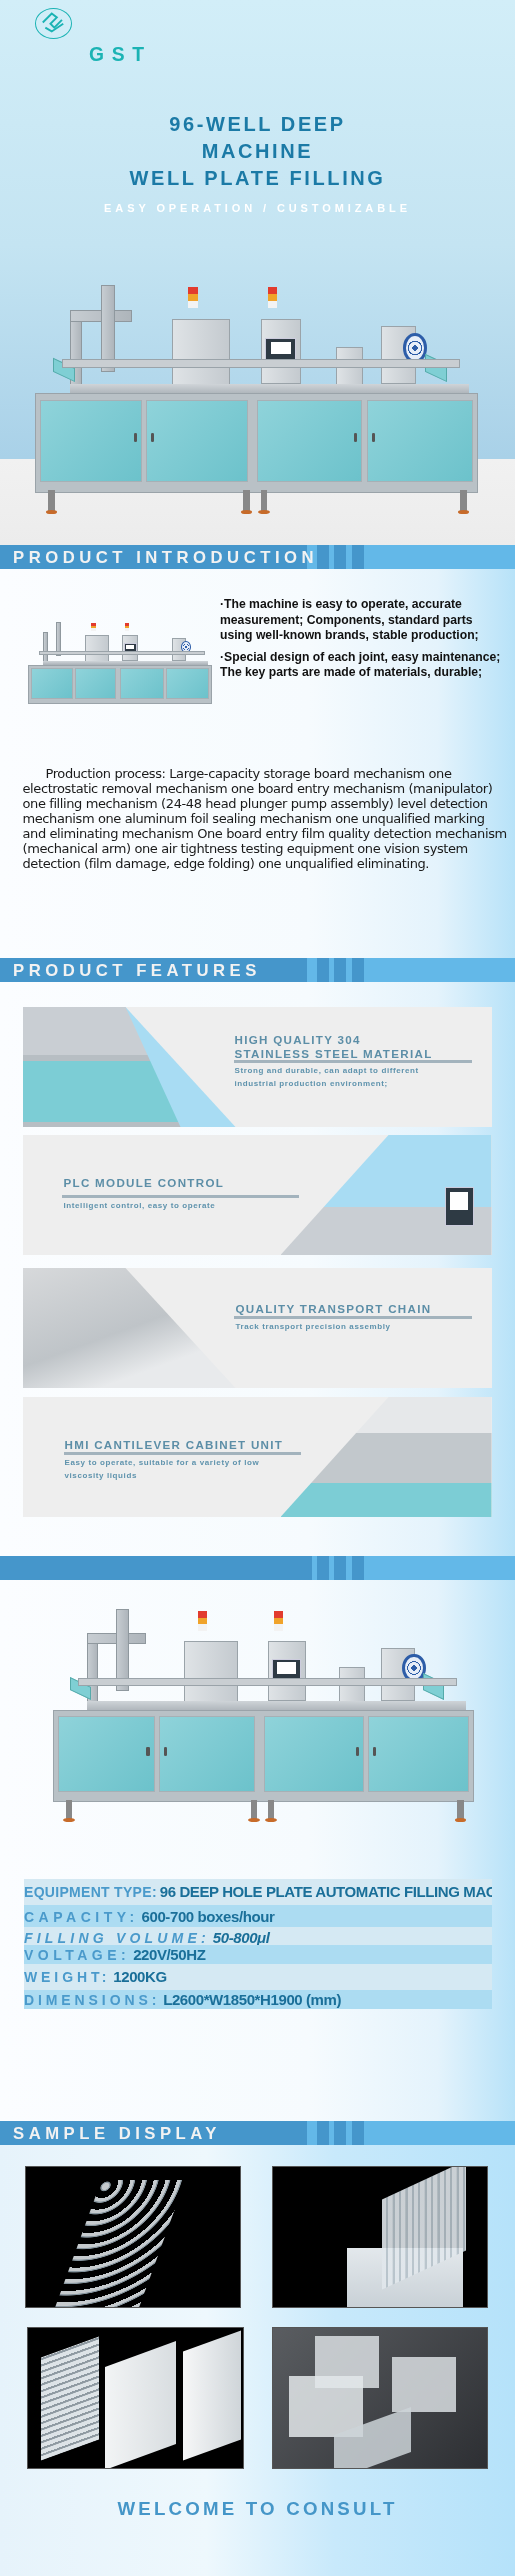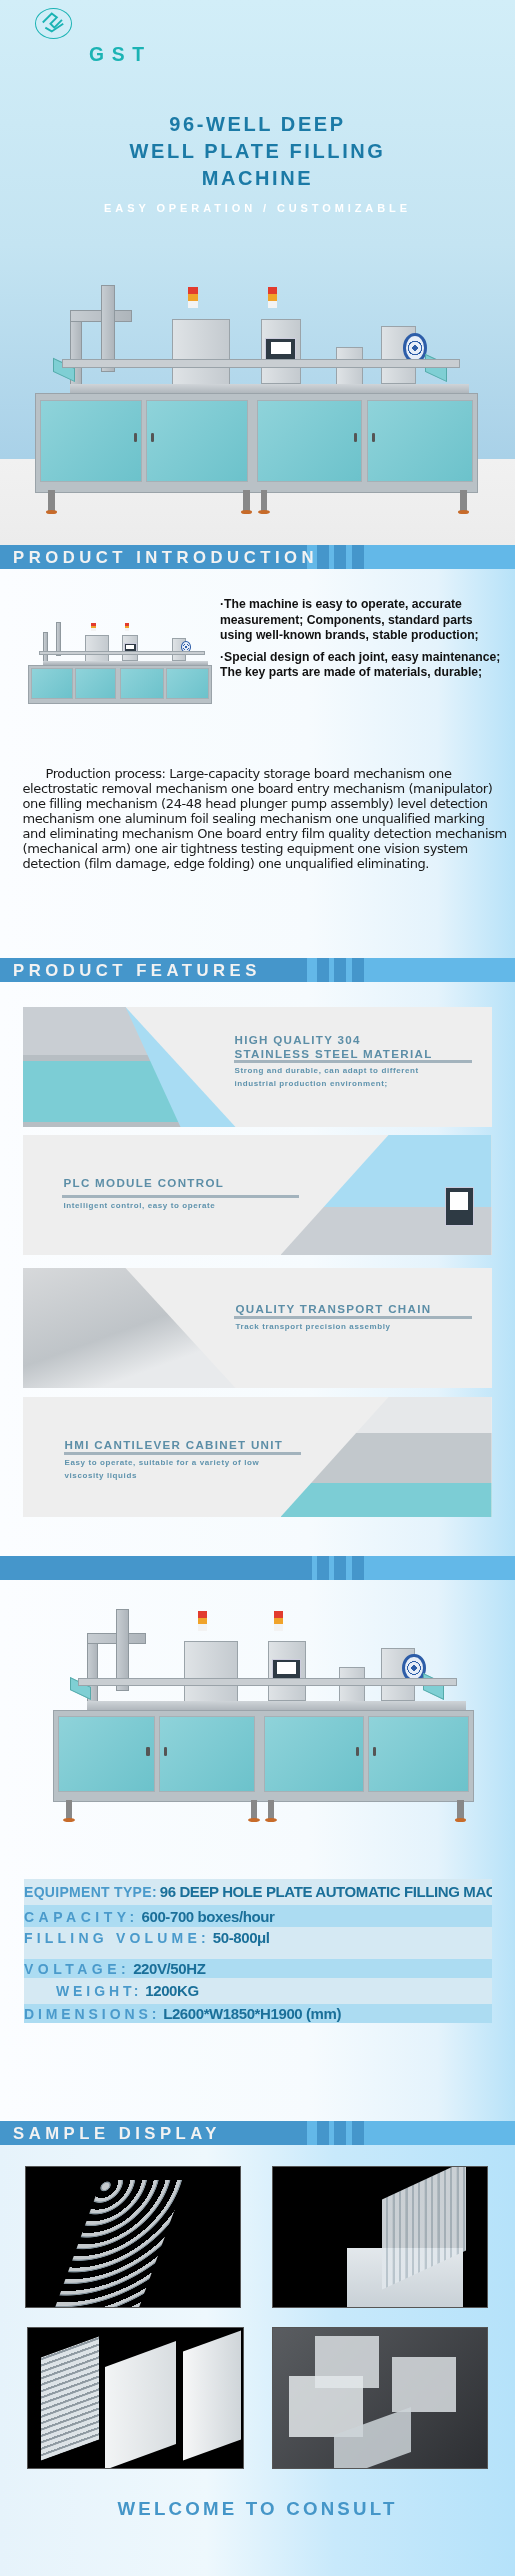--- a/index.html
+++ b/index.html
@@ -76,22 +76,22 @@
   <div class="logo-ring">
     <svg width="26" height="23" viewBox="0 0 40 36">
       <path d="M4 18 L18 4 L26 10 L16 20 L22 26 L34 14" fill="none" stroke="#1bb3b4" stroke-width="3"></path>
       <path d="M8 26 L18 32 L36 20" fill="none" stroke="#1bb3b4" stroke-width="3"></path>
     </svg>
   </div>
   <div class="logo-text">GST</div>
 
   <div class="hero-title">
     <div>96-WELL DEEP</div>
+    <div>MACHINE</div>
     <div>WELL PLATE FILLING</div>
-    <div>MACHINE</div>
   </div>
   <div class="hero-sub">EASY OPERATION / CUSTOMIZABLE</div>
 
   <div class="machine" style="left:35px;top:280px;width:443px;height:231px;">
     <div class="m-arm" style="left:8%;top:13%;width:2.6%;height:33%;"></div>
     <div class="m-arm" style="left:8%;top:13%;width:14%;height:5%;"></div>
     <div class="m-arm" style="left:15%;top:2%;width:3%;height:38%;"></div>
     <div class="m-light" style="left:34.5%;top:3%;"></div>
     <div class="m-light" style="left:52.5%;top:3%;"></div>
     <div class="m-tower" style="left:31%;top:17%;width:13%;height:30%;"></div>
@@ -264,30 +264,30 @@
 
 <div class="ptable">
   <div class="prow a" style="height:26px;line-height:26px;">
     <span class="k" style="letter-spacing:0.3px;">EQUIPMENT TYPE:</span>
     <span class="v">96 DEEP HOLE PLATE AUTOMATIC FILLING MACHINE</span>
   </div>
   <div class="prow b" style="height:22px;line-height:23px;">
     <span class="k" style="letter-spacing:4.5px;">CAPACITY:</span>
     <span class="v">600-700 boxes/hour</span>
   </div>
-  <div class="prow a" style="height:32px;line-height:22px;">
+  <div class="prow a" style="height:18px;line-height:22px;font-style:italic;">
     <span class="k" style="letter-spacing:4.2px;">FILLING VOLUME:</span>
     <span class="v">50-800μl</span>
   </div>
   <div class="prow b" style="height:18.7px;line-height:19.3px;">
     <span class="k" style="letter-spacing:4.5px;">VOLTAGE:</span>
     <span class="v">220V/50HZ</span>
   </div>
   <div class="prow a" style="height:26px;line-height:26px;">
-    <span class="k" style="letter-spacing:3.9px;padding-left:32px;">WEIGHT:</span>
+    <span class="k" style="letter-spacing:3.9px;">WEIGHT:</span>
     <span class="v">1200KG</span>
   </div>
   <div class="prow b" style="height:19.3px;line-height:20px;">
     <span class="k" style="letter-spacing:3.9px;">DIMENSIONS:</span>
     <span class="v">L2600*W1850*H1900 (mm)</span>
   </div>
 </div>
 
 <div class="sec-bg" style="top:2145px;height:431px;background:linear-gradient(90deg,#e6f3fb 0%,#eef8fd 40%,#c8e9fb 65%,#b5e2fa 100%);"></div>
 <div class="banner" style="top:2121px;">

